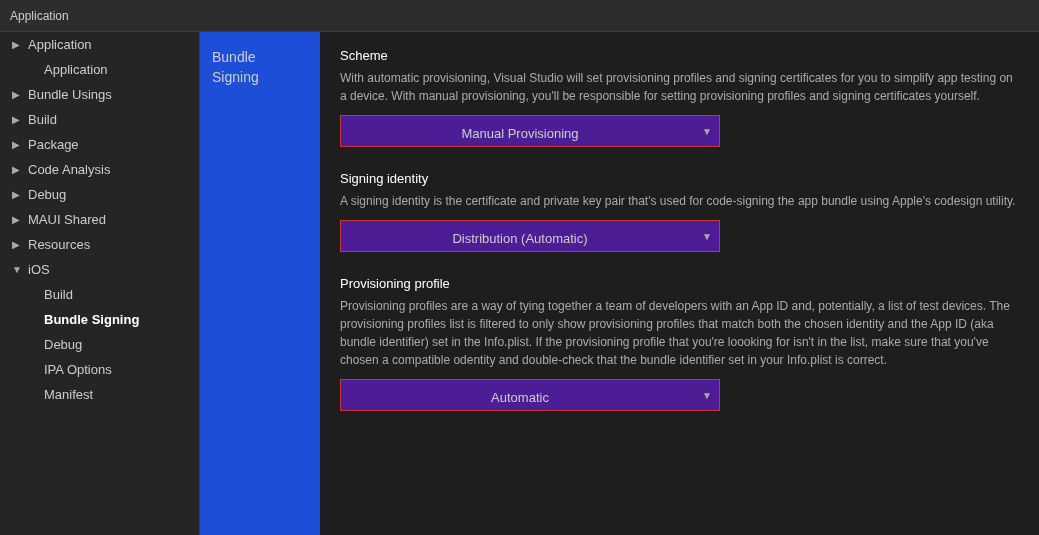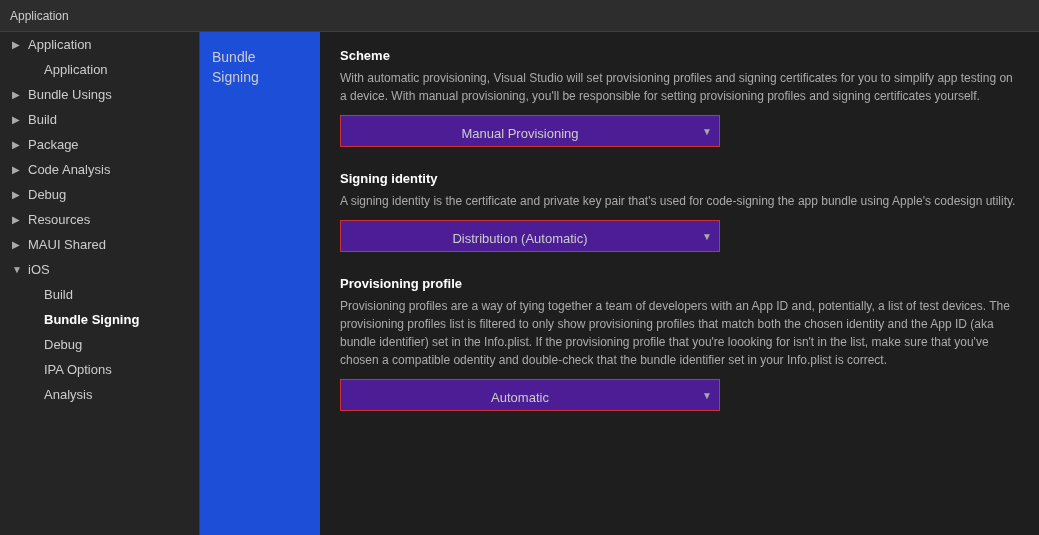--- a/index.html
+++ b/index.html
@@ -101,21 +101,21 @@
       overflow-y: auto;
       background: #1e1e1e;
     }
 
     .section {
       margin-bottom: 24px;
     }
 
     .section-title {
       font-size: 13px;
-      font-weight: bold;
+      font-weight: normal;
       color: #ffffff;
       margin-bottom: 6px;
     }
 
     .section-desc {
       font-size: 12px;
       color: #aaaaaa;
       line-height: 1.5;
       margin-bottom: 10px;
     }
@@ -183,25 +183,25 @@
       <div class="sidebar-item">
         <span class="chevron closed"></span>
         <span>Code Analysis</span>
       </div>
       <div class="sidebar-item">
         <span class="chevron closed"></span>
         <span>Debug</span>
       </div>
       <div class="sidebar-item">
         <span class="chevron closed"></span>
+        <span>MAUI Shared</span>
+      </div>
+      <div class="sidebar-item">
+        <span class="chevron closed"></span>
         <span>Resources</span>
-      </div>
-      <div class="sidebar-item">
-        <span class="chevron closed"></span>
-        <span>MAUI Shared</span>
       </div>
       <div class="sidebar-item">
         <span class="chevron open"></span>
         <span>iOS</span>
       </div>
       <div class="sidebar-item indented">
         <span class="chevron empty"></span>
         <span>Build</span>
       </div>
       <div class="sidebar-item selected indented">
@@ -211,21 +211,21 @@
       <div class="sidebar-item indented">
         <span class="chevron empty"></span>
         <span>Debug</span>
       </div>
       <div class="sidebar-item indented">
         <span class="chevron empty"></span>
         <span>IPA Options</span>
       </div>
       <div class="sidebar-item indented">
         <span class="chevron empty"></span>
-        <span>Analysis</span>
+        <span>Manifest</span>
       </div>
     </div>
 
   <div class="content-wrapper">
 
     <div class="section-label">
       <div class="section-label-text">
         <span>Bundle</span><br><span>Signing</span>
       </div>
     </div>

